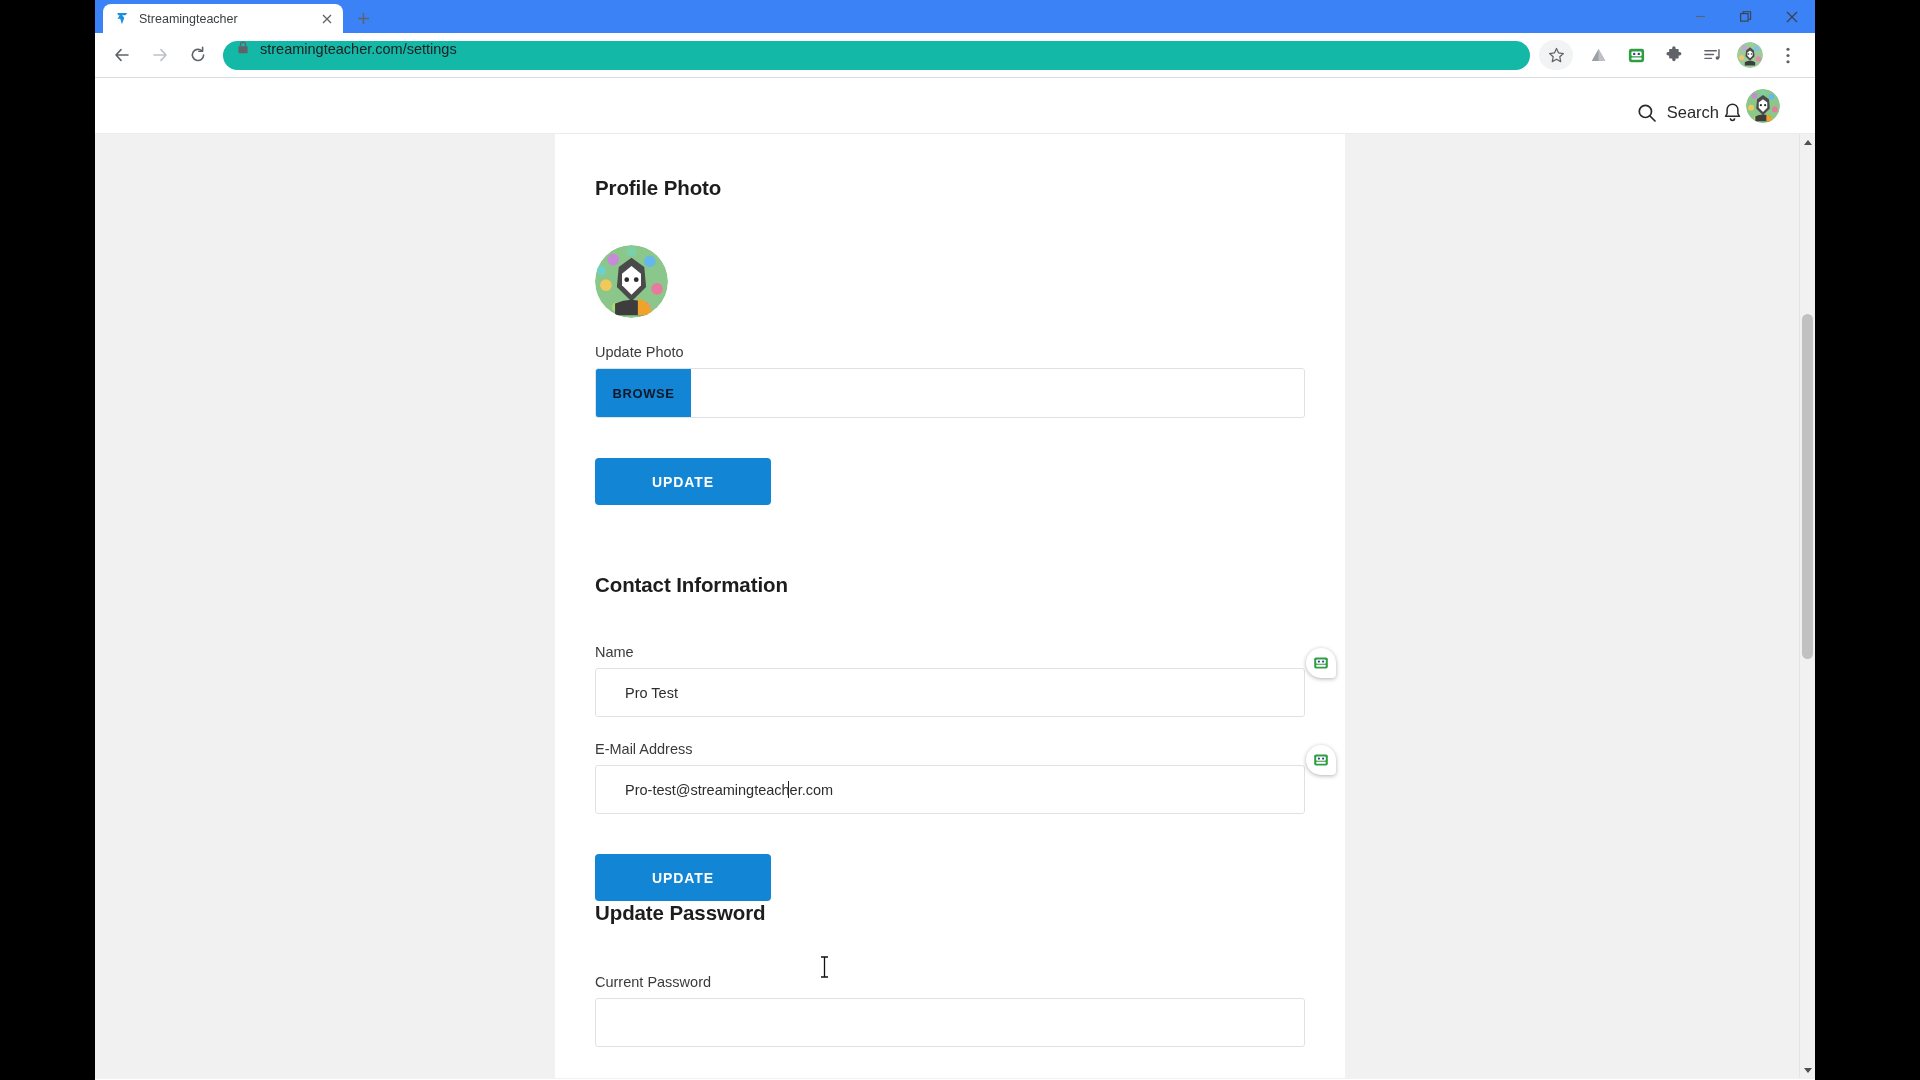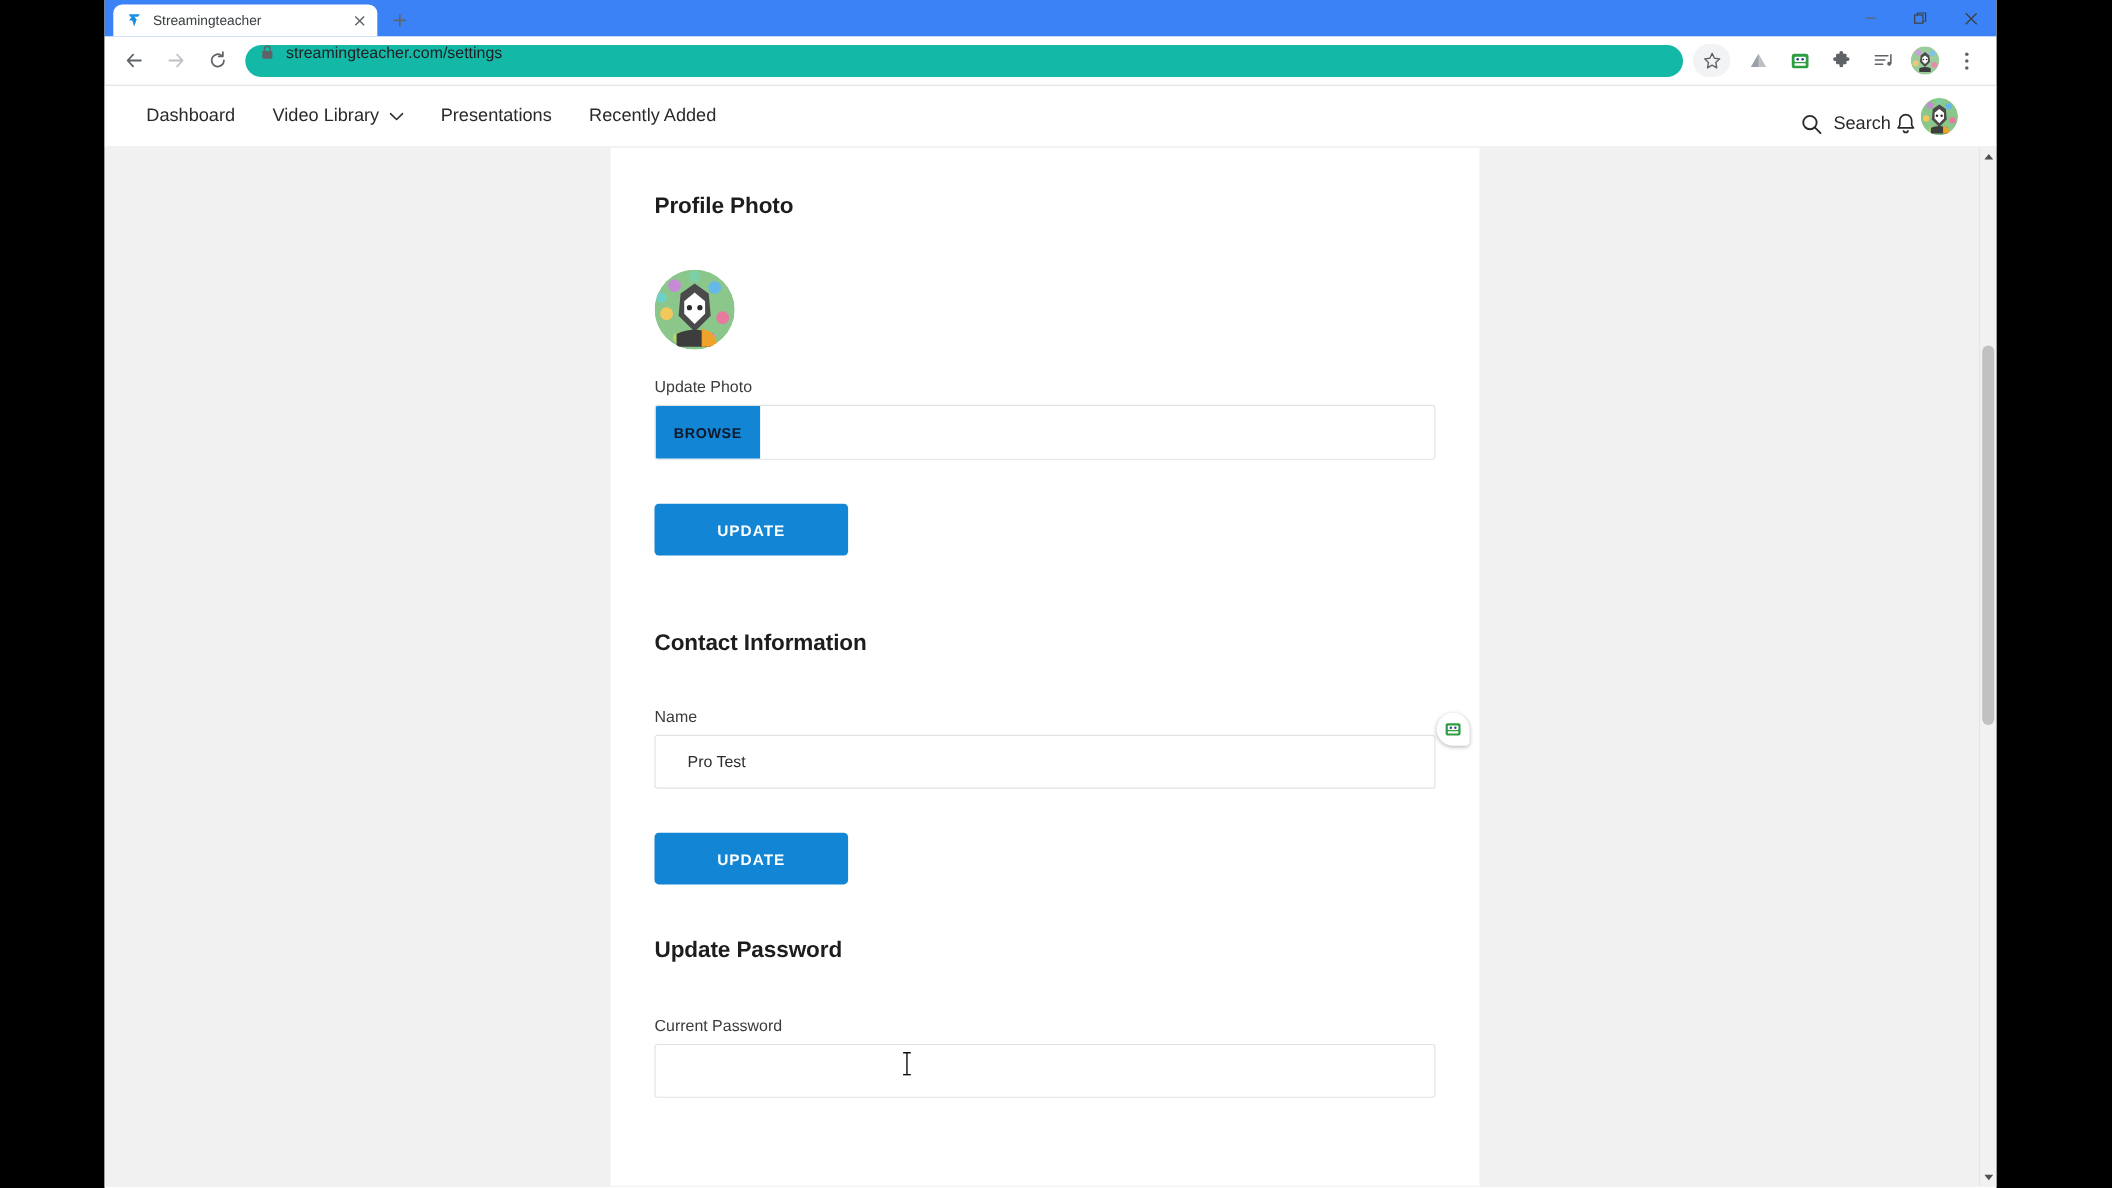--- a/index.html
+++ b/index.html
@@ -434,43 +434,20 @@
           <circle cx="2" cy="9" r="1.7" fill="#5f6368"></circle>
           <circle cx="2" cy="15.6" r="1.7" fill="#5f6368"></circle>
         </svg>
       </div>
     </div>
   </div>
 
   <div class="viewport">
 
     <div class="app-header">
-      <div class="nav">
-
-        <div class="nav-item">
-          <span>Dashboard</span>
-        </div>
-
-        <div class="nav-item">
-          <span>Video Library</span>
-          <span class="chev">
-            <svg width="13" height="8" viewBox="0 0 13 8">
-                <path d="M1 1.3 L6.5 6.6 L12 1.3" fill="none" stroke="#2a2a2a" stroke-width="1.4" stroke-linecap="round" stroke-linejoin="round"></path>
-              </svg>
-          </span>
-        </div>
-
-        <div class="nav-item">
-          <span>Presentations</span>
-        </div>
-
-        <div class="nav-item">
-          <span>Recently Added</span>
-        </div>
-      </div>
 
       <div class="header-right">
         <div class="search-btn">
           <span style="display:flex">
             <svg width="20" height="20" viewBox="0 0 20 20">
               <circle cx="8.4" cy="8.4" r="6.1" fill="none" stroke="#2a2a2a" stroke-width="1.7"></circle>
               <path d="M13 13 L18 18" stroke="#2a2a2a" stroke-width="1.7" stroke-linecap="round"></path>
             </svg>
           </span>
           <span>Search</span>
@@ -550,24 +527,41 @@
                 <rect x="1.5" y="3" width="17" height="14" rx="2.2" fill="#2f9e41"></rect>
                 <rect x="4" y="5.6" width="12" height="5.2" rx="1.2" fill="#ffffff"></rect>
                 <circle cx="7.4" cy="8.2" r="1.35" fill="#2f3c8e"></circle>
                 <circle cx="12.6" cy="8.2" r="1.35" fill="#2f3c8e"></circle>
                 <rect x="4" y="12.2" width="12" height="2.5" rx="0.8" fill="#ffffff"></rect>
               </svg>
             </div>
           </div>
         </div>
 
+        <div style="margin-top:24px">
+          <div class="field-label">E-Mail Address</div>
+          <div class="input-wrap">
+            <input class="text-input" value="Pro-test@streamingteacher.com" style="">
+            <div class="caret" style="left:193px; top:16px"></div>
+            <div class="robot-badge">
+              <div class="bubble"></div>
+              <svg width="16" height="16" viewBox="0 0 20 20">
+                <rect x="1.5" y="3" width="17" height="14" rx="2.2" fill="#2f9e41"></rect>
+                <rect x="4" y="5.6" width="12" height="5.2" rx="1.2" fill="#ffffff"></rect>
+                <circle cx="7.4" cy="8.2" r="1.35" fill="#2f3c8e"></circle>
+                <circle cx="12.6" cy="8.2" r="1.35" fill="#2f3c8e"></circle>
+                <rect x="4" y="12.2" width="12" height="2.5" rx="0.8" fill="#ffffff"></rect>
+              </svg>
+            </div>
+          </div>
+        </div>
 
         <button class="update-btn">UPDATE</button>
 
-        <h2 class="section" style="margin-top:48px">Update Password</h2>
+        <h2 class="section" style="">Update Password</h2>
 
         <div style="margin-top:49px">
           <div class="field-label">Current Password</div>
           <div class="input-wrap">
             <input class="text-input" type="password" style="">
           </div>
         </div>
 
       </div>
 

